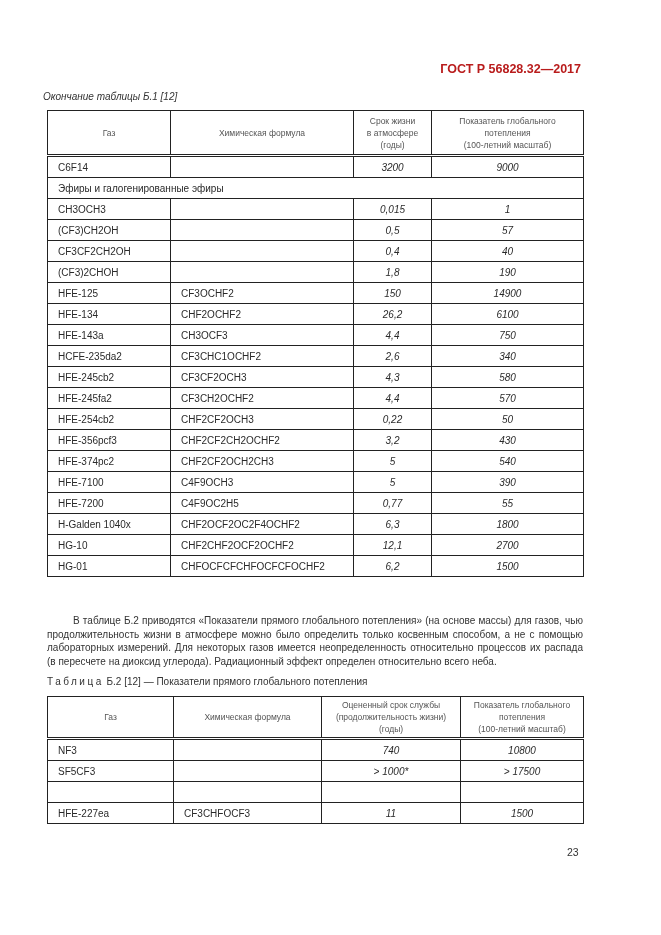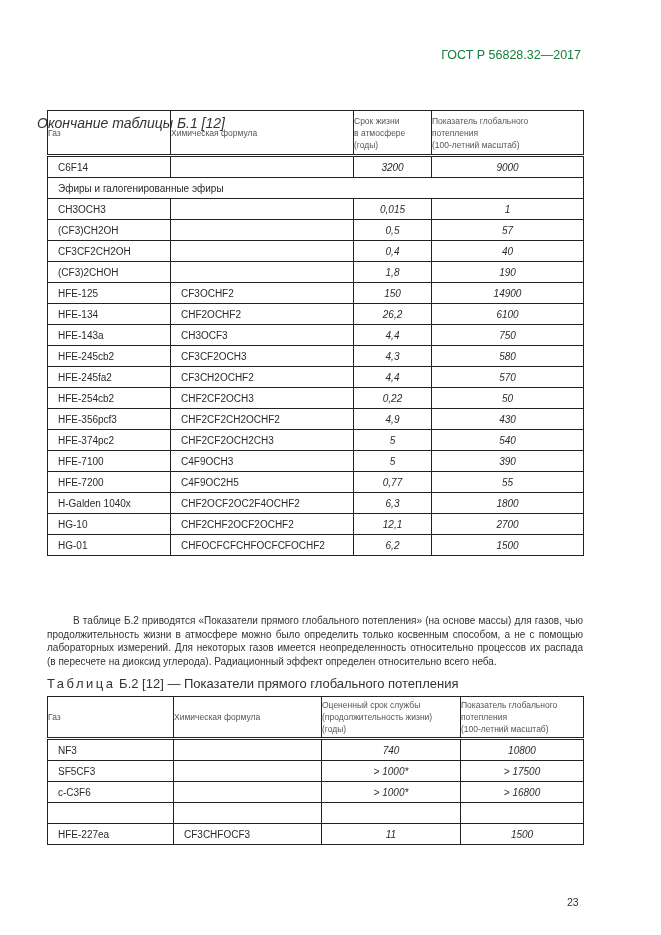--- a/index.html
+++ b/index.html
@@ -1,33 +1,33 @@
 <!DOCTYPE html>
 <html><head>
   <meta charset="utf-8">
   <style>
     html, body { margin: 0; padding: 0; background: #ffffff; }
     body { width: 661px; height: 935px; position: relative; overflow: hidden;
            font-family: "Liberation Sans", sans-serif; color: #2a2a2a; }
-    .header-code { position: absolute; top: 48px; right: 80px; font-weight: normal; font-size: 12.5px; color: #15803d; }
-    .caption1 { position: absolute; top: 91px; left: 37px; font-style: italic; font-size: 14px; color: #333; margin-top: 24px; }
+    .header-code { position: absolute; top: 62px; right: 80px; font-weight: bold; font-size: 12.5px; color: #b91c1c; }
+    .caption1 { position: absolute; top: 91px; left: 43px; font-style: italic; font-size: 10px; color: #333; }
     table { border-collapse: collapse; position: absolute; left: 47px; width: 536px; table-layout: fixed; font-size: 10px; }
     td, th { border: 1px solid #222; padding: 0 0 0 10px; height: 20px; font-weight: normal; text-align: left; white-space: nowrap; }
-    th { font-size: 8.5px; color: #555; text-align: left; padding: 0; line-height: 12px; }
+    th { font-size: 8.5px; color: #555; text-align: center; padding: 0; line-height: 12px; }
     .num { text-align: center; padding: 0; font-style: italic; }
     .t1 { top: 110px; }
     .t1 thead tr th { height: 43px; border-bottom: 3px double #222; }
     .t2 { top: 696px; }
     .t2 thead tr th { height: 40px; border-bottom: 3px double #222; }
     .span-row td { padding-left: 10px; }
     .para { position: absolute; top: 614px; left: 47px; width: 536px; font-size: 10px; line-height: 13.5px; color: #333; text-align: justify; }
     .para p { margin: 0; text-indent: 26px; }
-    .caption2 { position: absolute; top: 676px; left: 47px; font-size: 13px; color: #333; }
+    .caption2 { position: absolute; top: 676px; left: 47px; font-size: 10px; color: #333; }
     .caption2 .spaced { letter-spacing: 2.5px; }
-    .page-num { position: absolute; top: 896px; left: 567px; font-size: 10.5px; color: #333; }
+    .page-num { position: absolute; top: 846px; left: 567px; font-size: 10.5px; color: #333; }
   </style>
 </head>
 <body>
 
 <div class="header-code">ГОСТ Р 56828.32—2017</div>
 <div class="caption1">Окончание таблицы Б.1 [12]</div>
 
 <table class="t1">
   <colgroup>
       <col style="width:123px">
@@ -89,41 +89,47 @@
         <td class="num">26,2</td>
         <td class="num">6100</td>
       </tr>
       <tr>
         <td>HFE-143a</td>
         <td>CH3OCF3</td>
         <td class="num">4,4</td>
         <td class="num">750</td>
       </tr>
       <tr>
+        <td>HCFE-235da2</td>
+        <td>CF3CHC1OCHF2</td>
+        <td class="num">2,6</td>
+        <td class="num">340</td>
+      </tr>
+      <tr>
         <td>HFE-245cb2</td>
         <td>CF3CF2OCH3</td>
         <td class="num">4,3</td>
         <td class="num">580</td>
       </tr>
       <tr>
         <td>HFE-245fa2</td>
         <td>CF3CH2OCHF2</td>
         <td class="num">4,4</td>
         <td class="num">570</td>
       </tr>
       <tr>
         <td>HFE-254cb2</td>
         <td>CHF2CF2OCH3</td>
         <td class="num">0,22</td>
         <td class="num">50</td>
       </tr>
       <tr>
         <td>HFE-356pcf3</td>
         <td>CHF2CF2CH2OCHF2</td>
-        <td class="num">4,9</td>
+        <td class="num">3,2</td>
         <td class="num">430</td>
       </tr>
       <tr>
         <td>HFE-374pc2</td>
         <td>CHF2CF2OCH2CH3</td>
         <td class="num">5</td>
         <td class="num">540</td>
       </tr>
       <tr>
         <td>HFE-7100</td>
@@ -186,26 +192,20 @@
         <td class="num">740</td>
         <td class="num">10800</td>
       </tr>
       <tr>
         <td>SF5CF3</td>
         <td></td>
         <td class="num">&gt; 1000*</td>
         <td class="num">&gt; 17500</td>
       </tr>
       <tr>
-        <td>c-C3F6</td>
-        <td></td>
-        <td class="num">&gt; 1000*</td>
-        <td class="num">&gt; 16800</td>
-      </tr>
-      <tr>
         <td></td>
         <td></td>
         <td class="num"></td>
         <td class="num"></td>
       </tr>
       <tr>
         <td>HFE-227ea</td>
         <td>CF3CHFOCF3</td>
         <td class="num">11</td>
         <td class="num">1500</td>

